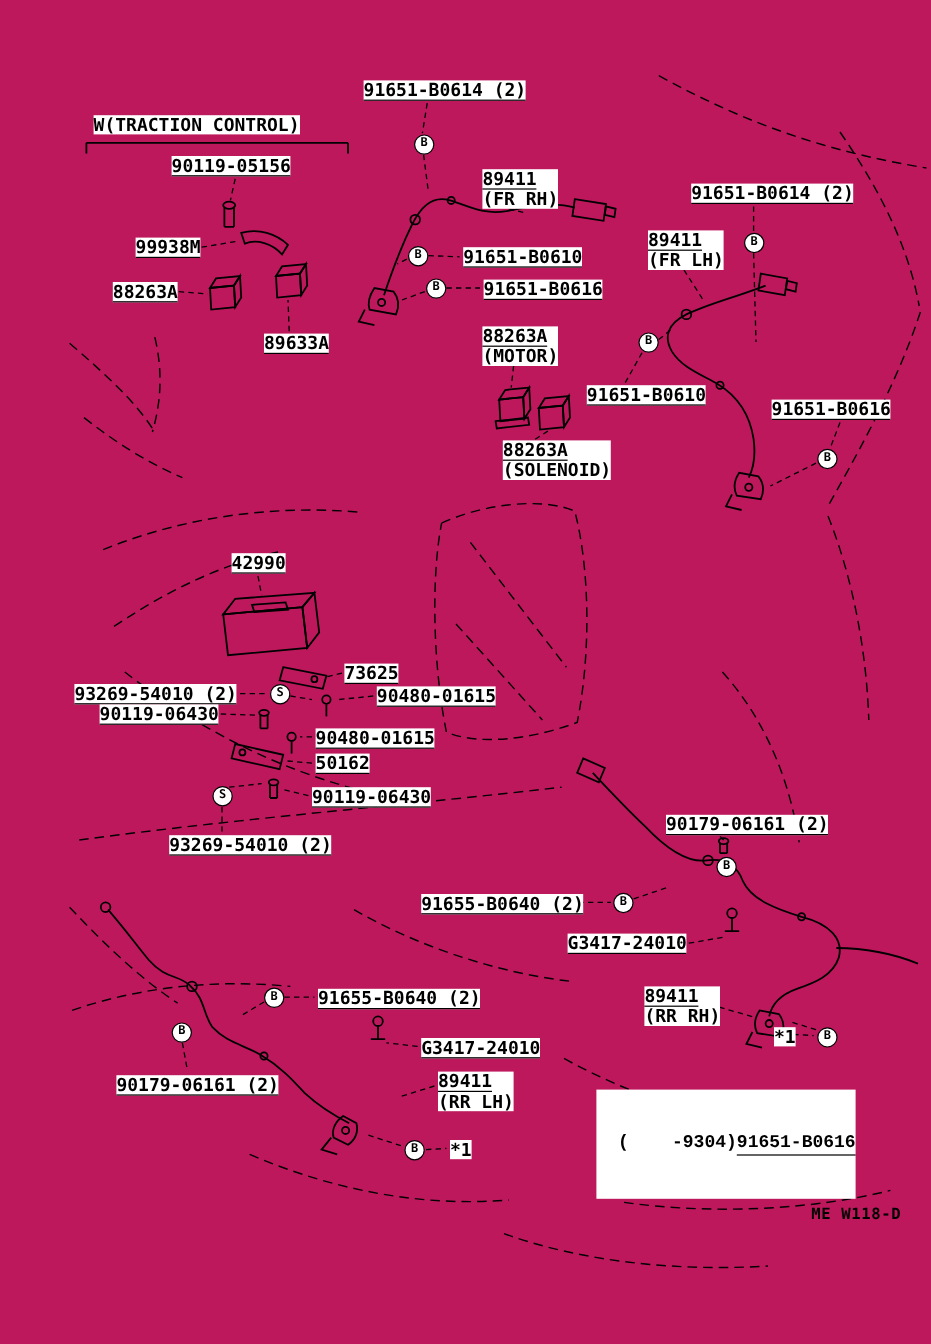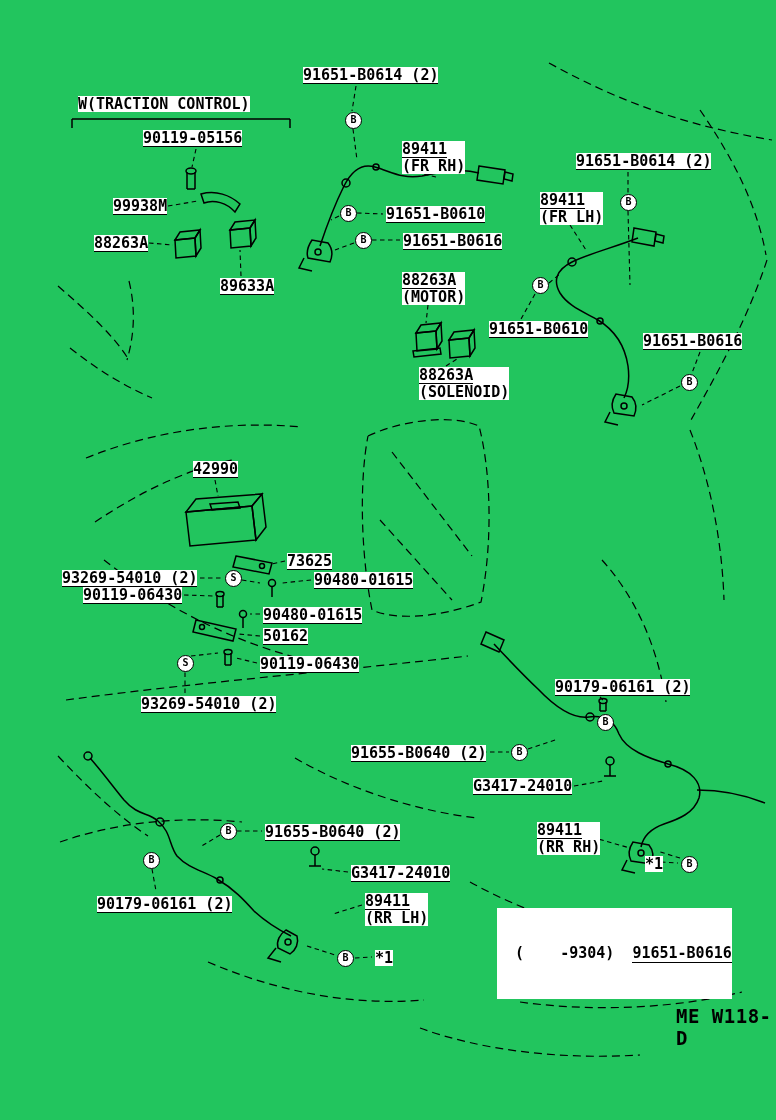--- a/index.html
+++ b/index.html
@@ -1,35 +1,35 @@
 <!DOCTYPE html>
 <html><head>
 <meta charset="utf-8">
 <style>
   html,body{margin:0;padding:0;background:#fff;}
-  .stage{position:relative;width:776px;height:1120px;background:#22c55e;overflow:hidden;
+  .stage{position:relative;width:776px;height:1120px;background:#be185d;overflow:hidden;
          font-family:"DejaVu Sans Mono","Liberation Mono",monospace;color:#000;}
   svg.art{position:absolute;left:0;top:0;z-index:1;}
   .dash path{fill:none;stroke:#000;stroke-width:1.2;stroke-dasharray:8 5;}
   .wire path,.wire circle,.wire ellipse{fill:none;stroke:#000;stroke-width:1.5;}
   .lead path{fill:none;stroke:#000;stroke-width:1.1;stroke-dasharray:4.5 3.5;}
   .label{position:absolute;z-index:2;font-weight:bold;font-size:15px;line-height:16px;
          white-space:pre;background:#fff;}
   .label .pn{display:inline-block;}
   .label .pn.u{border-bottom:1.6px solid #000;}
   .label .sub{display:block;}
   .marker{position:absolute;z-index:3;width:15px;height:15px;border:1.6px solid #000;
           border-radius:50%;background:#fff;font-size:10px;font-weight:bold;line-height:14px;
           text-align:center;}
   .footnote{position:absolute;z-index:2;font-weight:bold;font-size:15px;line-height:18px;
             white-space:pre;background:#fff;}
-  .fr{display:flex;gap:18px;}
+  .fr{display:flex;gap:0;font-family:Liberation Mono, monospace;}
   .fr.r2{border-bottom:2px solid #000;padding-bottom:1px;}
   .fp.u{border-bottom:1.6px solid #000;}
-  .doccode{position:absolute;z-index:2;font-weight:bold;font-size:19px;letter-spacing:0.5px;padding-left:12px;}
+  .doccode{position:absolute;z-index:2;font-weight:bold;font-size:13px;letter-spacing:0.5px;padding-left:12px;}
 </style>
 </head>
 <body>
 
 <div class="stage">
 
   <svg class="art" width="776" height="1120" viewBox="0 0 776 1120">
 
     <g class="dash">
       <path d="M58,286 C88,312 112,334 127,357"></path>

